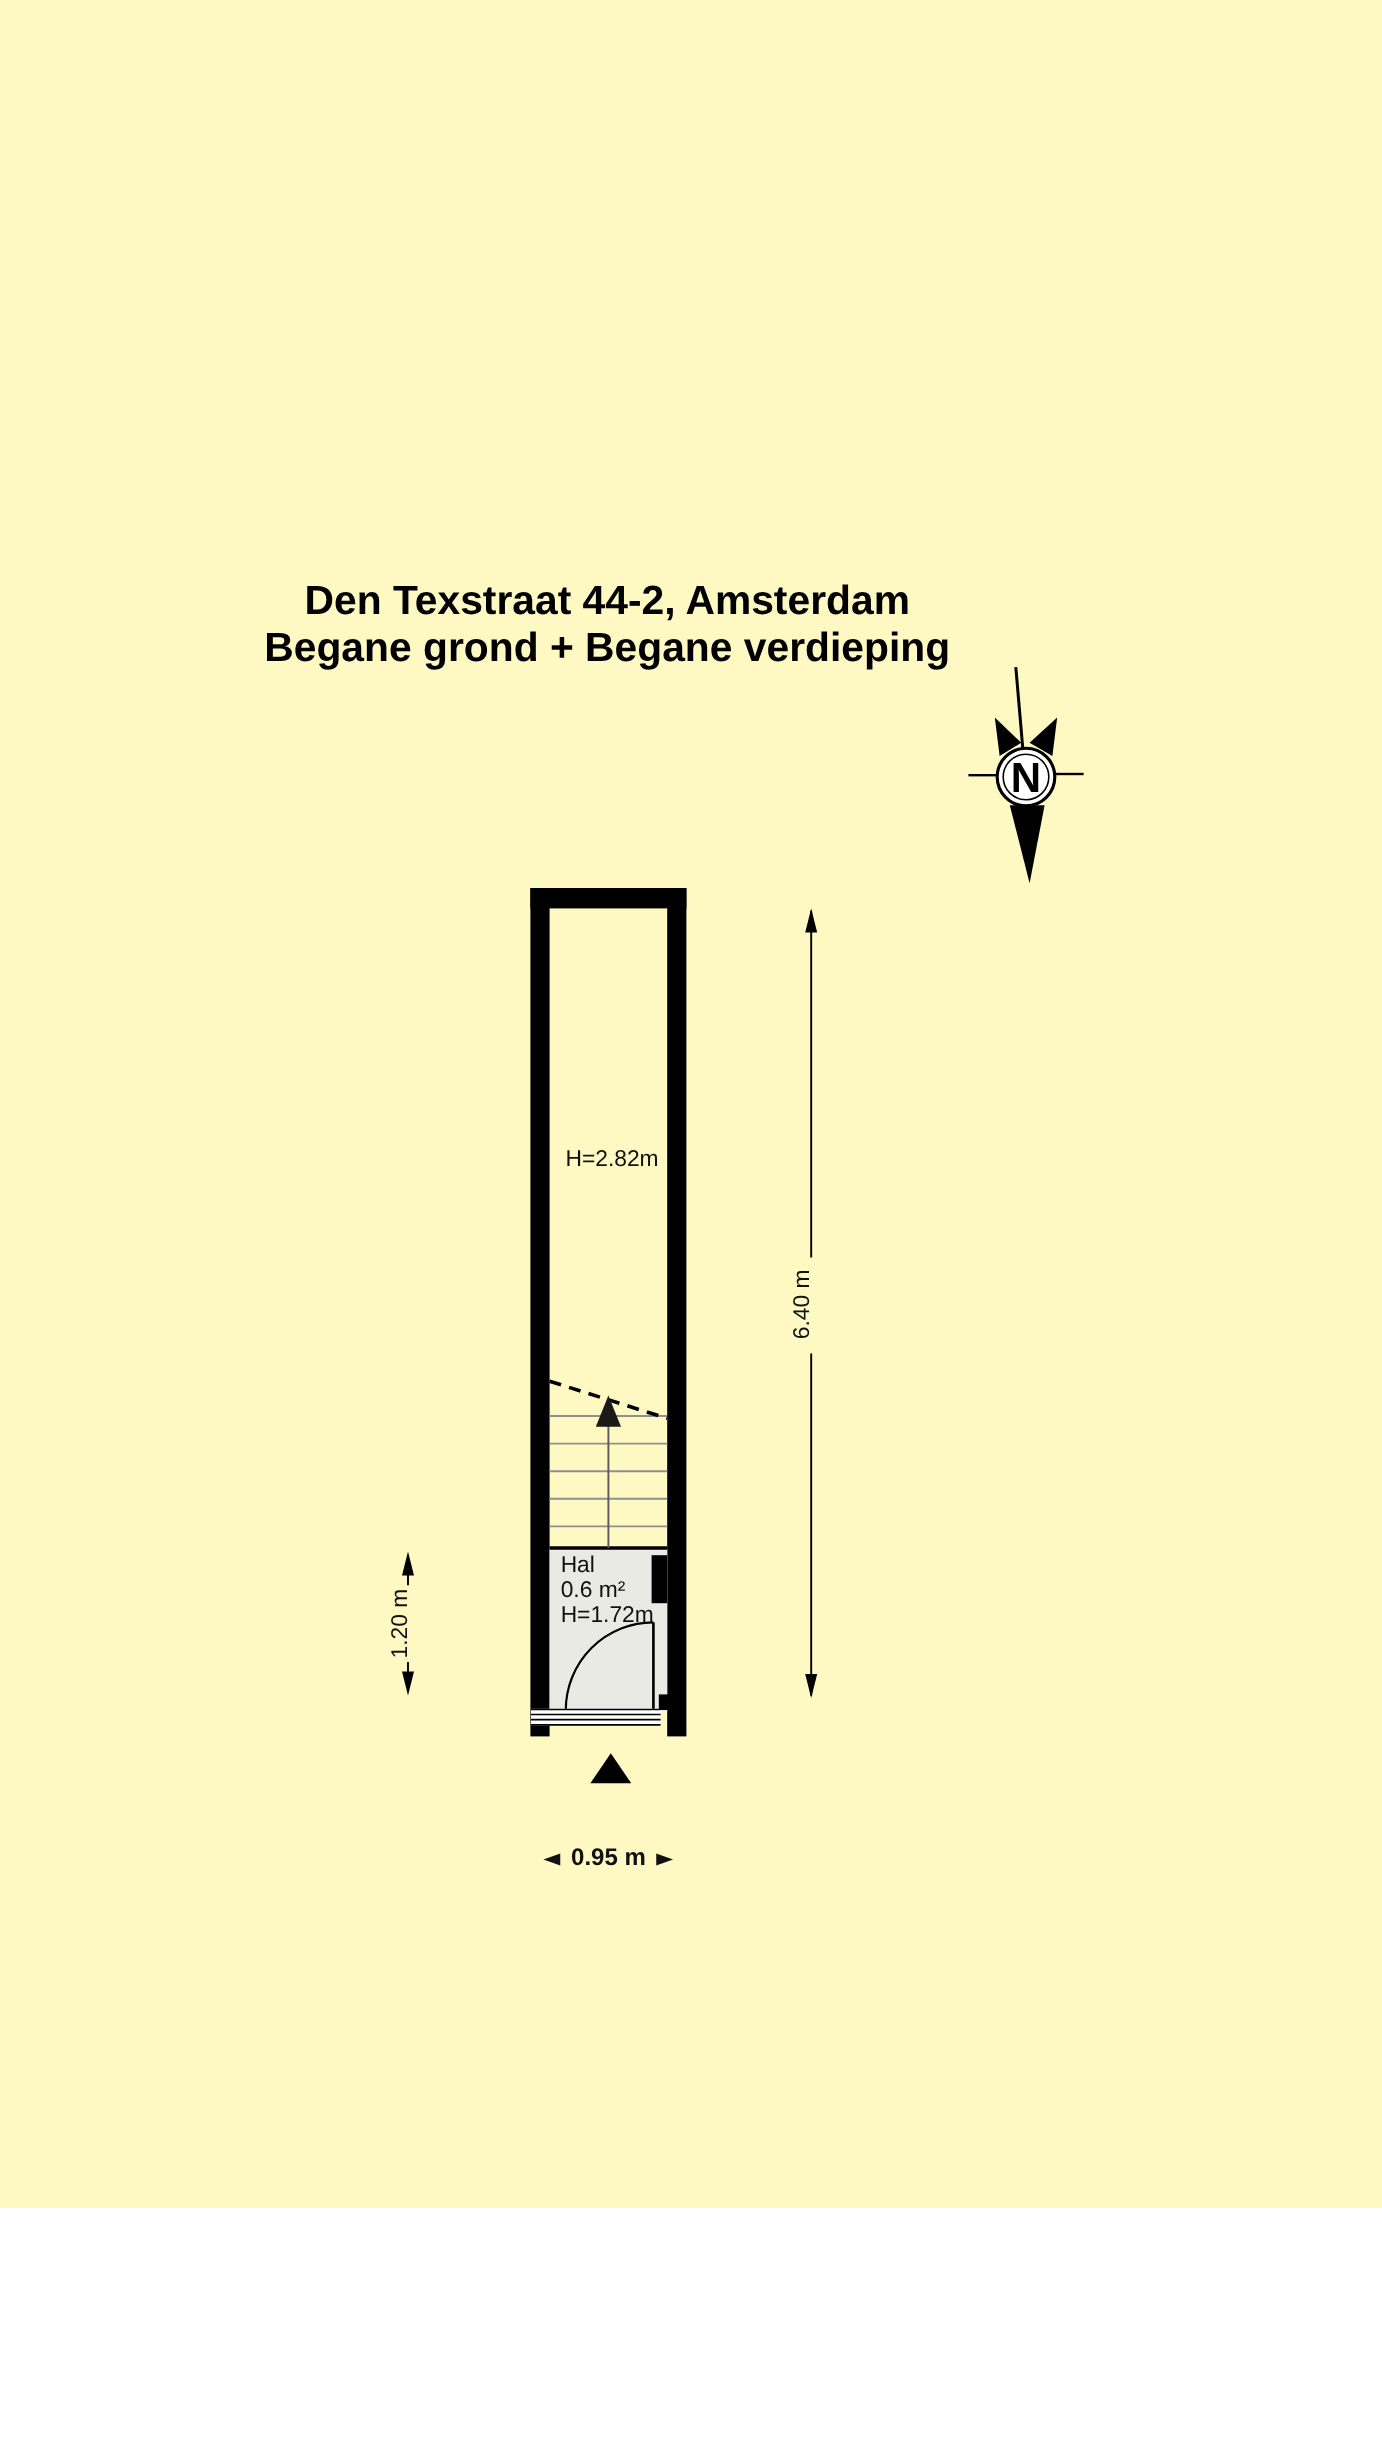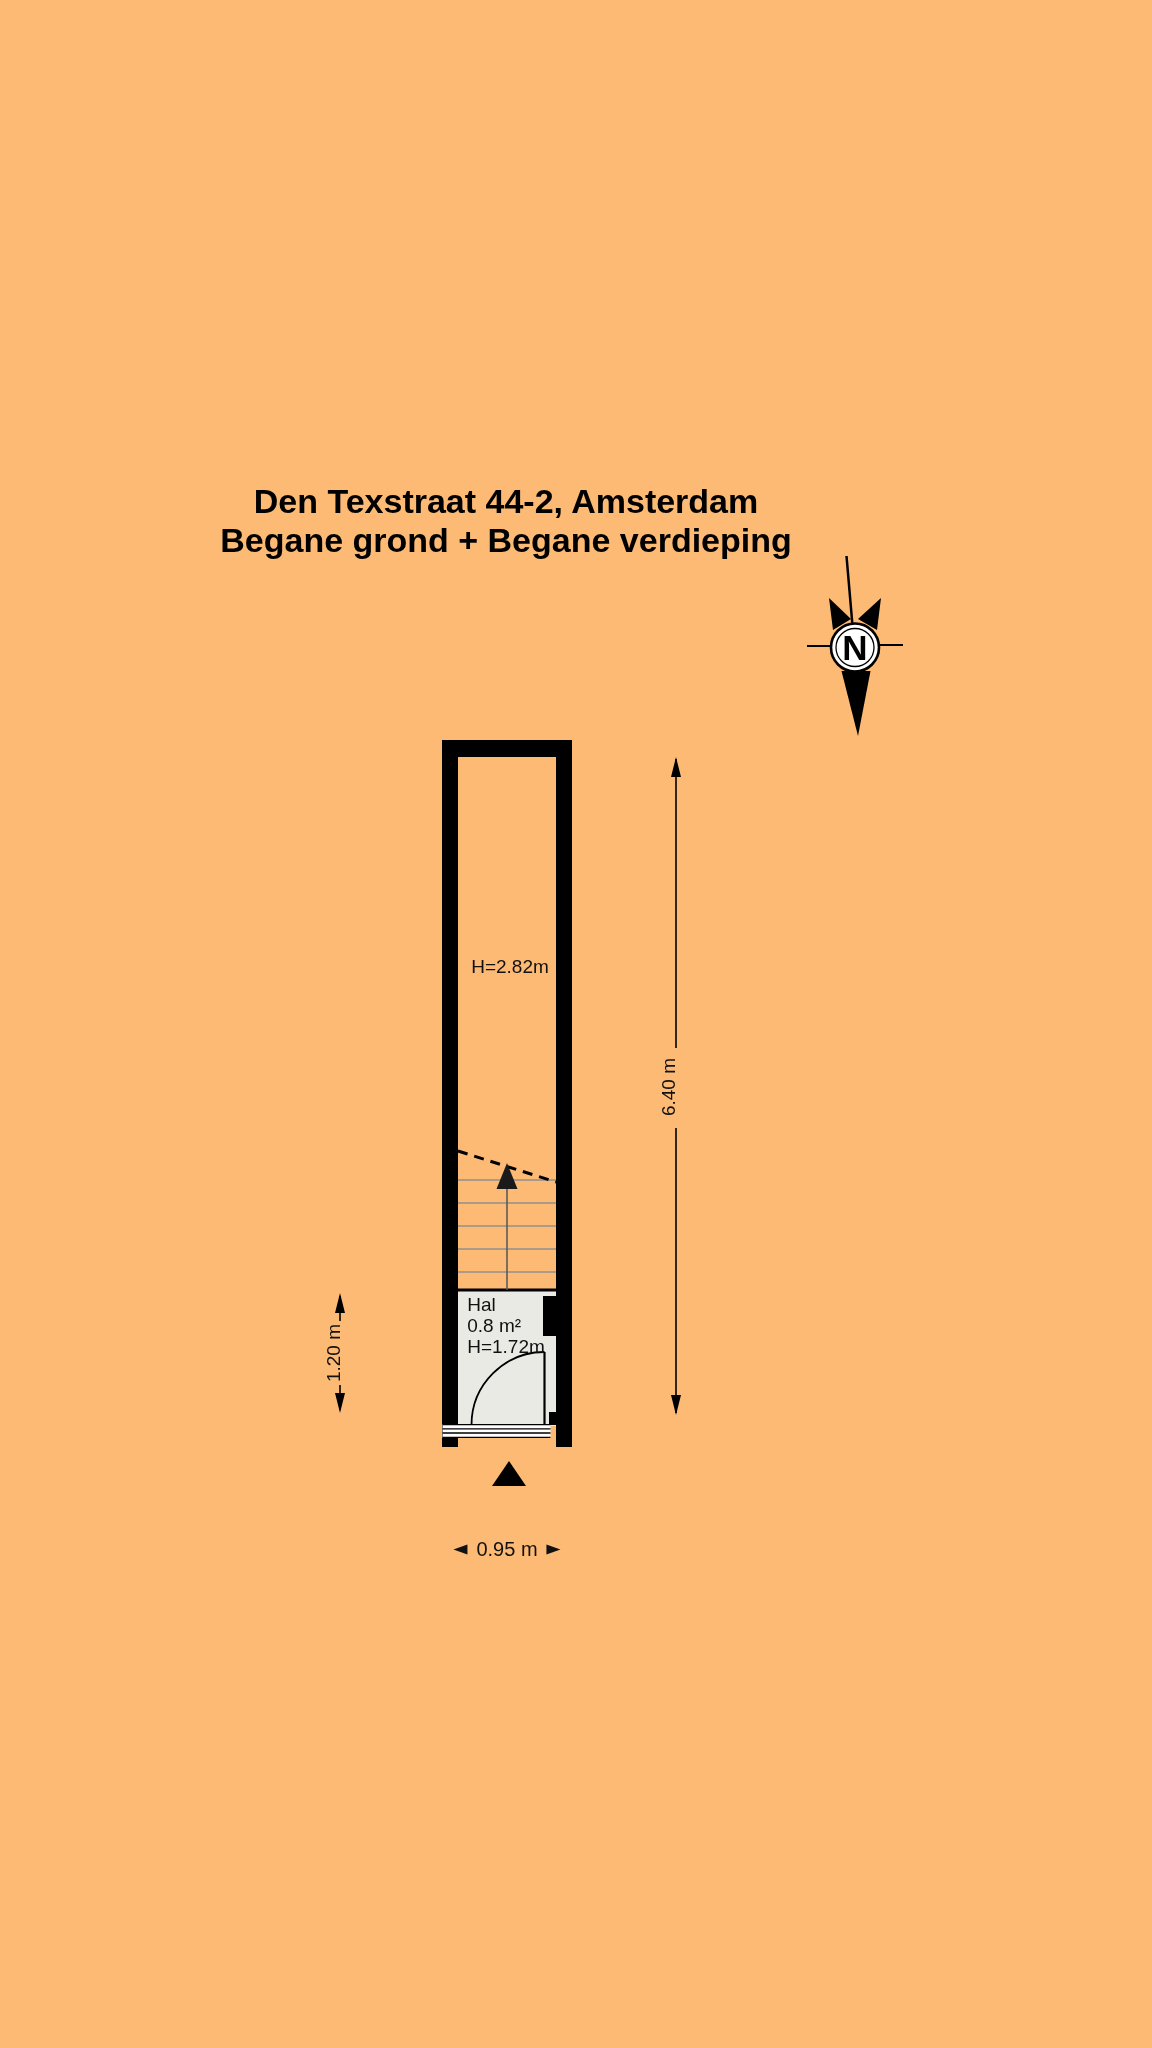--- a/index.html
+++ b/index.html
@@ -1,20 +1,20 @@
 <!DOCTYPE html>
 <html><head>
 <meta charset="utf-8">
 <style>
   html, body { margin: 0; padding: 0; background: #ffffff; }
   .canvas {
     position: relative;
     width: 1152px;
-    height: 2048px;
-    background: #fdba74;
+    height: 1840px;
+    background: #fef9c3;
     font-family: "Liberation Sans", sans-serif;
     color: #000;
     overflow: hidden;
   }
   .title {
     position: absolute;
     left: 506px;
     top: 482px;
     transform: translateX(-50%);
     text-align: center;
@@ -55,20 +55,21 @@
     position: absolute;
     left: 507px;
     top: 1549px;
     transform: translate(-50%, -50%);
     display: flex;
     align-items: center;
     gap: 9px;
     font-size: 20px;
     color: #111;
     white-space: nowrap;
+    font-weight: bold;
   }
   .tri-left {
     width: 0; height: 0;
     border-top: 5px solid transparent;
     border-bottom: 5px solid transparent;
     border-right: 14px solid #111;
   }
   .tri-right {
     width: 0; height: 0;
     border-top: 5px solid transparent;
@@ -153,21 +154,21 @@
       <line x1="340" y1="1385" x2="340" y2="1410" stroke="#000" stroke-width="1.6"></line>
       <polygon points="340,1293 335,1313 345,1313" fill="#000"></polygon>
       <polygon points="340,1413 335,1393 345,1393" fill="#000"></polygon>
     </g>
   </svg>
 
   <div class="lbl center" style="left:510px; top:966px;">H=2.82m</div>
 
   <div class="room-label-block">
     <div>Hal</div>
-    <div>0.8 m²</div>
+    <div>0.6 m²</div>
     <div>H=1.72m</div>
   </div>
 
   <div class="dim-vert" style="left:669px; top:1087px;">6.40 m</div>
 
   <div class="dim-vert" style="left:334px; top:1353px;">1.20 m</div>
 
   <div class="dim-bottom">
     <span class="tri-left"></span>
     <span>0.95 m</span>

